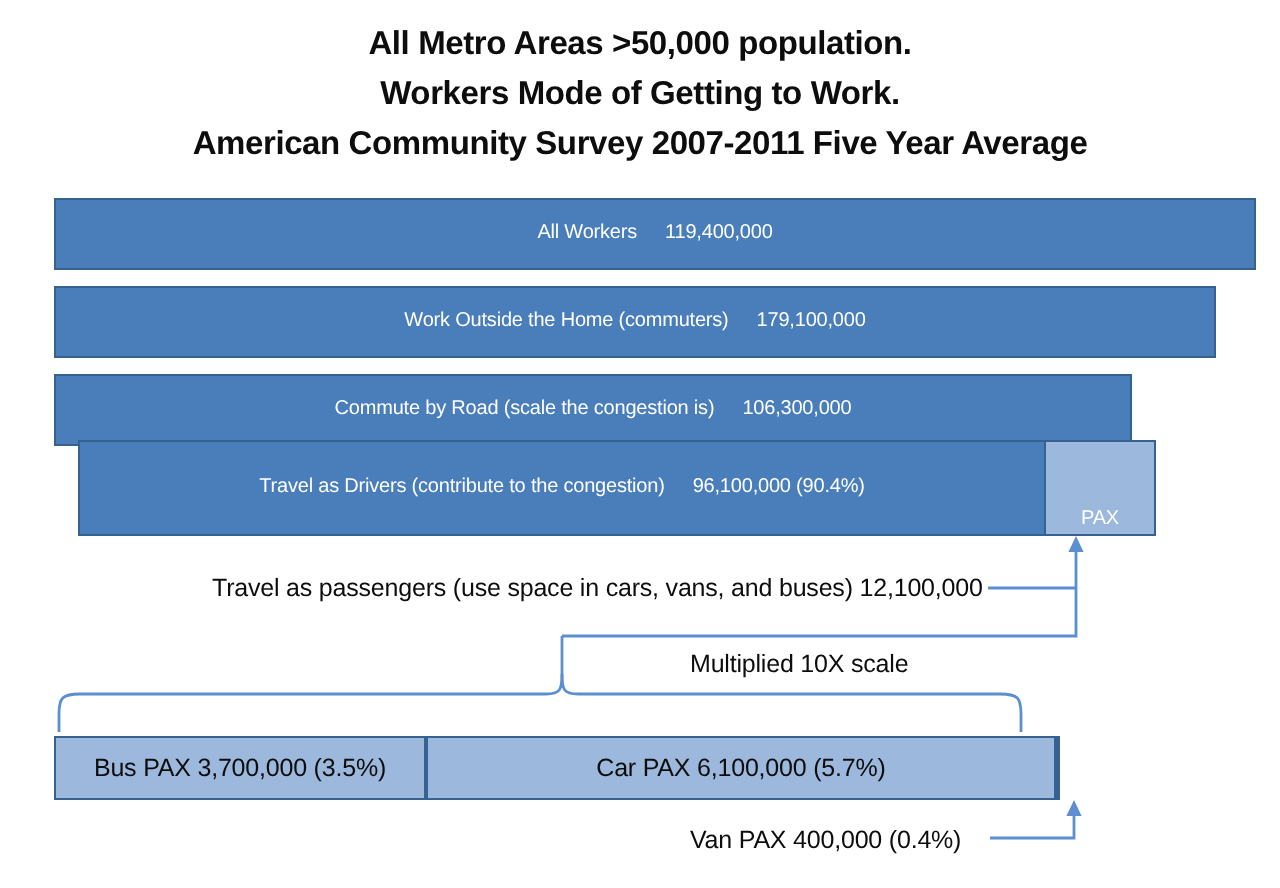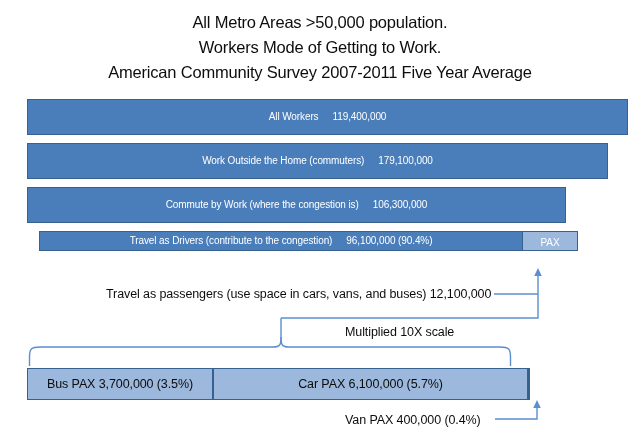--- a/index.html
+++ b/index.html
@@ -19,21 +19,21 @@
   
   #title-block {
     position: absolute;
     left: 0;
     top: 10px;
     width: 640px;
     text-align: center;
   }
   #title-block .title-line {
     font-size: 16.5px;
-    font-weight: normal;
+    font-weight: bold;
     line-height: 25px;
     letter-spacing: -0.2px;
     color: #0d0d0d;
     white-space: nowrap;
   }
 
   
   .bar {
     position: absolute;
     box-sizing: border-box;
@@ -56,23 +56,23 @@
   }
 
   #bar-all-workers      { left: 27px; top: 99px;  width: 601px; height: 36px; }
   #bar-work-outside     { left: 27px; top: 143px; width: 581px; height: 36px; }
   #bar-commute-road     { left: 27px; top: 187px; width: 539px; height: 36px; }
 
   
   #bar-drivers-row {
     position: absolute;
     left: 27px;
-    top: 231px;
+    top: 220px;
     width: 539px;
-    height: 20px;
+    height: 48px;
     display: flex;
     padding-left: 12px;
   }
   #seg-drivers {
     box-sizing: border-box;
     background: #4A7EBB;
     border: 1px solid #37618F;
     flex: 0 0 484px;
     display: flex;
     align-items: center;
@@ -153,21 +153,21 @@
 
 <div class="bar" id="bar-all-workers">
   <span class="bar-label"><span>All Workers</span><span class="gap"></span><span>119,400,000</span></span>
 </div>
 
 <div class="bar" id="bar-work-outside">
   <span class="bar-label"><span>Work Outside the Home (commuters)</span><span class="gap"></span><span>179,100,000</span></span>
 </div>
 
 <div class="bar" id="bar-commute-road">
-  <span class="bar-label"><span>Commute by Work (where the congestion is)</span><span class="gap"></span><span>106,300,000</span></span>
+  <span class="bar-label"><span>Commute by Road (scale the congestion is)</span><span class="gap"></span><span>106,300,000</span></span>
 </div>
 
 <div id="bar-drivers-row">
   <div id="seg-drivers">
     <span class="bar-label"><span>Travel as Drivers (contribute to the congestion)</span><span class="gap"></span><span>96,100,000 (90.4%)</span></span>
   </div>
   <div id="seg-pax">
     <span class="bar-label">PAX</span>
   </div>
 </div>

